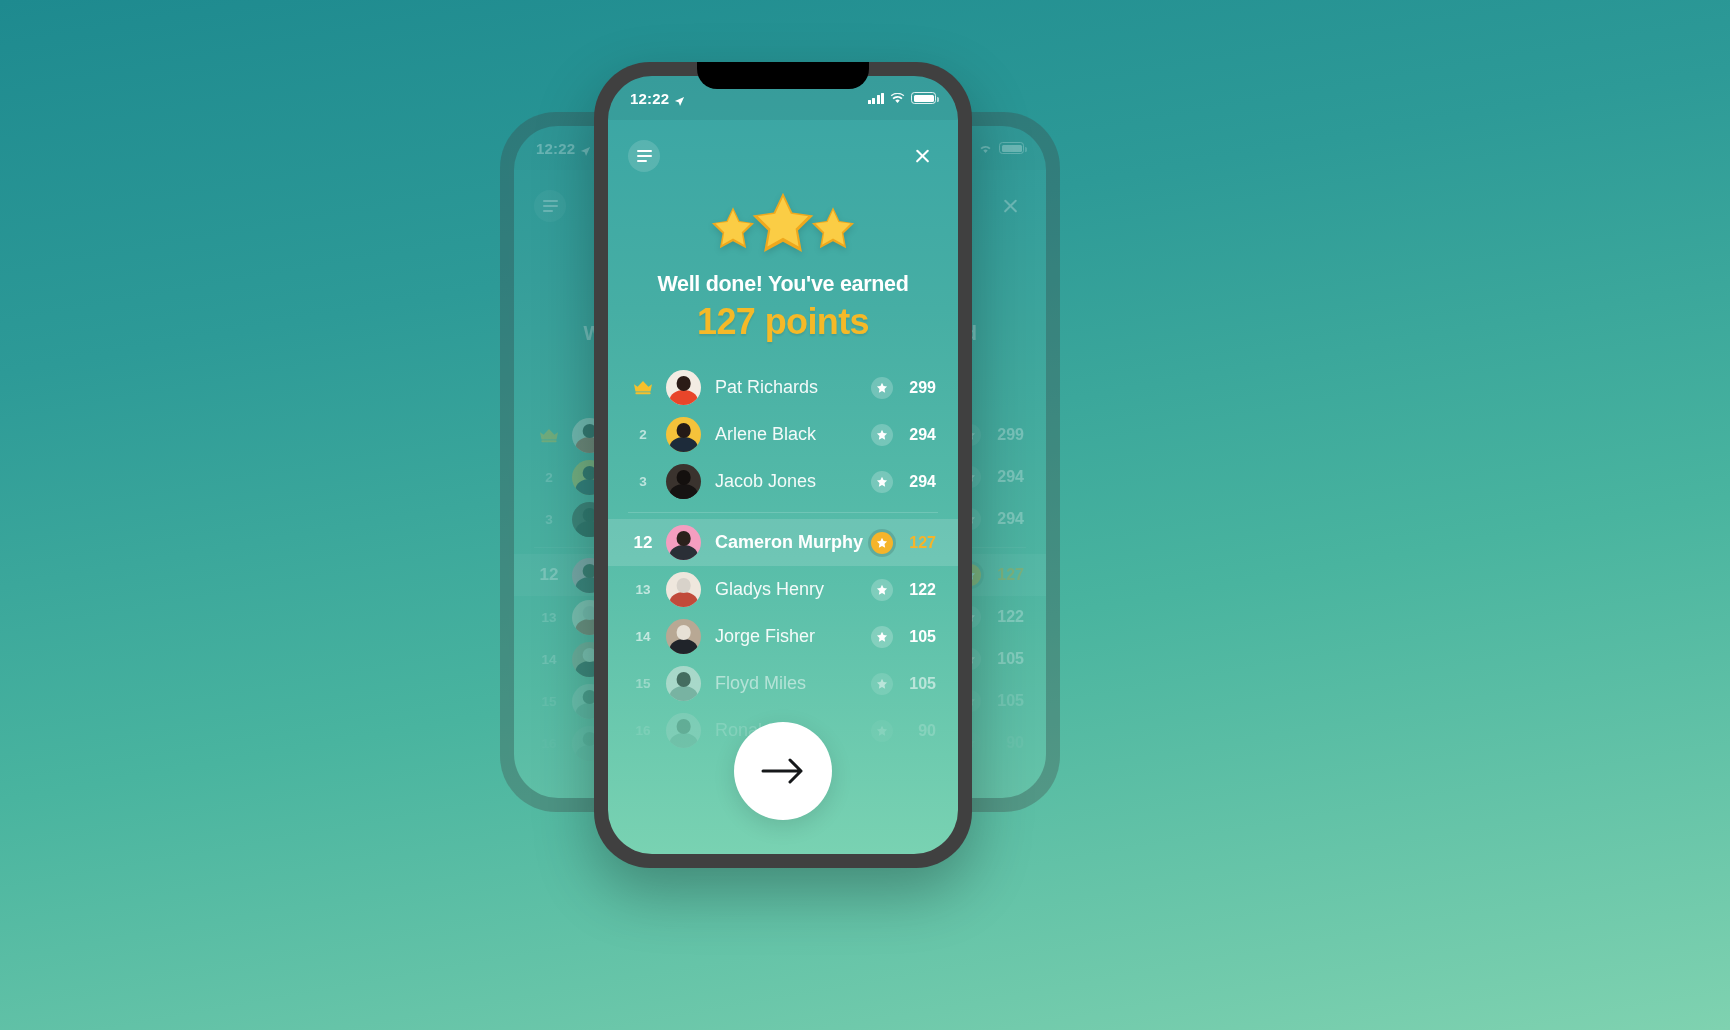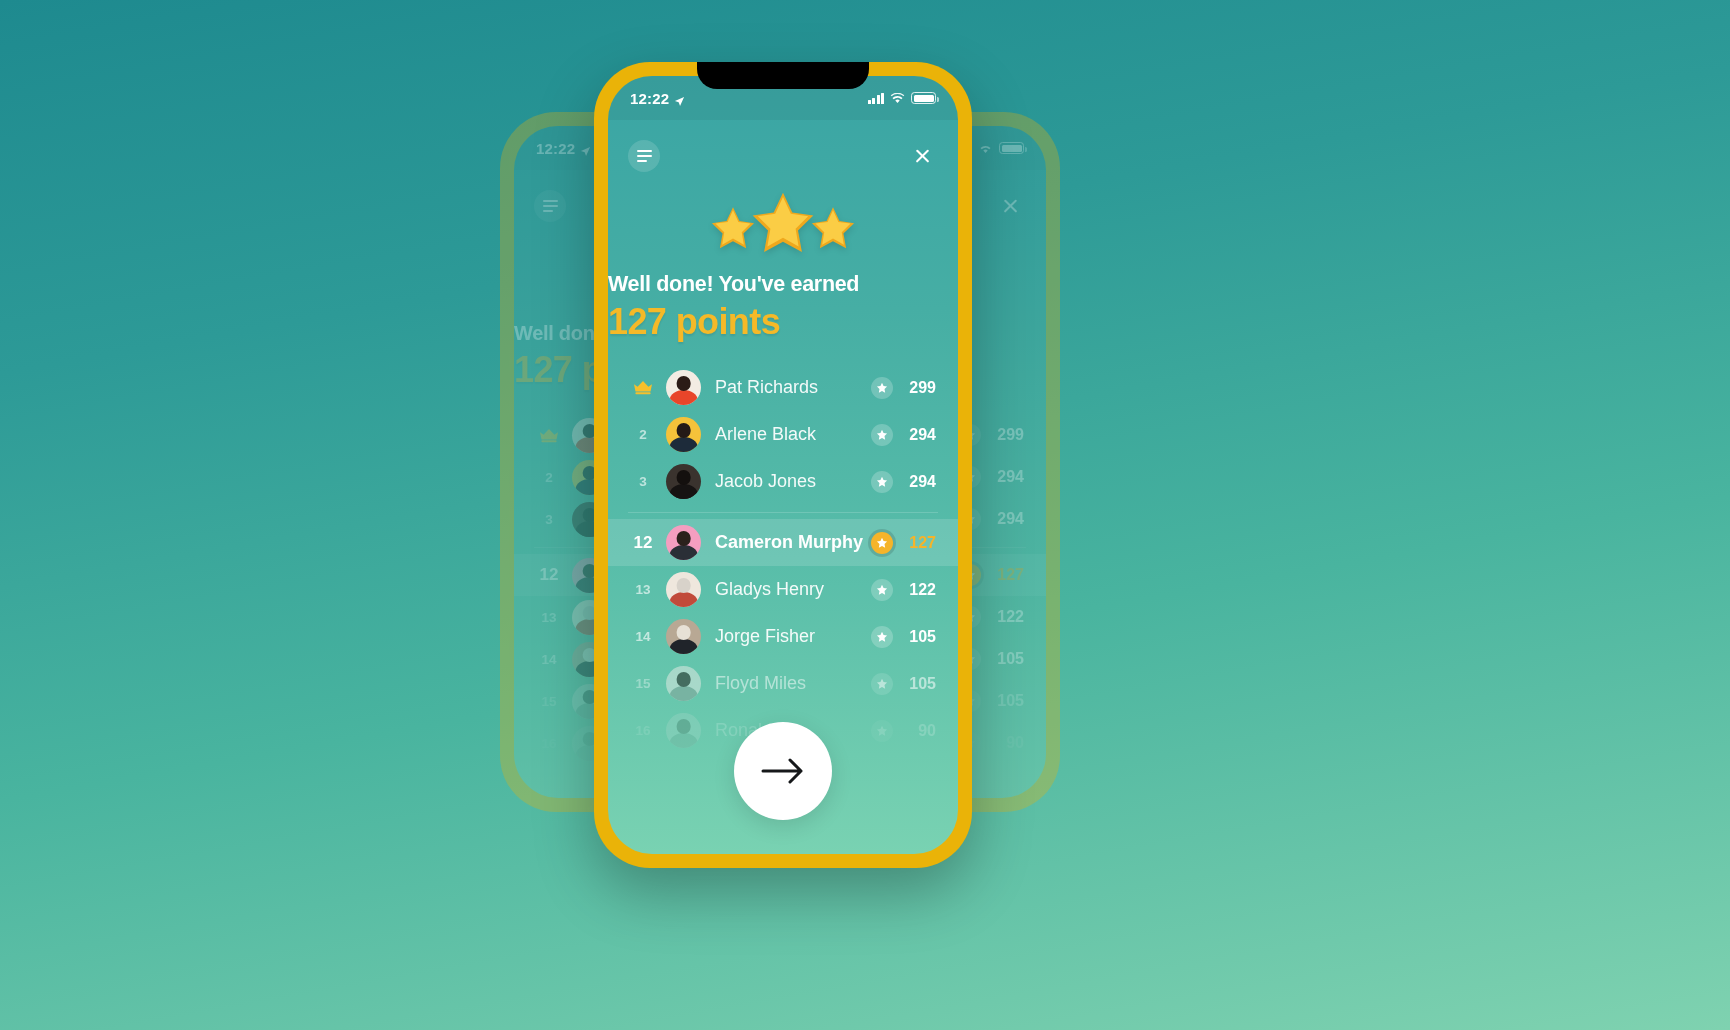--- a/index.html
+++ b/index.html
@@ -9,21 +9,21 @@
     font-family: "Liberation Sans", sans-serif;
   }
   body {
     background: linear-gradient(170deg, #1e8a8f 0%, #2d9a97 28%, #49b49f 60%, #7fd2b0 100%);
     position: relative;
   }
 
   
   .phone {
     position: absolute;
-    background: #eab308;
+    background: #404040;
     border-radius: 56px;
   }
 
   .screen {
     position: absolute;
     inset: 14px;
     border-radius: 44px;
     overflow: hidden;
     background: linear-gradient(180deg, #3aa5a4 0%, #46aea4 30%, #58bda9 62%, #79d2b2 100%);
   }
@@ -124,21 +124,21 @@
   .close-x { position: relative; width: 17px; height: 17px; }
   .close-x::before, .close-x::after {
     content: ""; position: absolute;
     left: 0; top: 7.5px; width: 17px; height: 2.2px;
     background: #fff; border-radius: 2px;
   }
   .close-x::before { transform: rotate(45deg); }
   .close-x::after  { transform: rotate(-45deg); }
 
   
-  .hero { position: absolute; top: 104px; left: 0; right: 0; z-index: 10; }
+  .hero { position: absolute; top: 104px; left: 0; right: 0; text-align: center; z-index: 10; }
   .stars { height: 80px; display: flex; align-items: flex-end; justify-content: center; gap: 0; }
   .stars svg { display: block; filter: drop-shadow(0 3px 3px rgba(0,0,0,.13)); }
   .star-sm { margin: 0 -11px 6px; }
   .headline {
     margin-top: 12px;
     color: #fff;
     font-size: 21.5px;
     font-weight: bold;
     letter-spacing: -.3px;
   }

